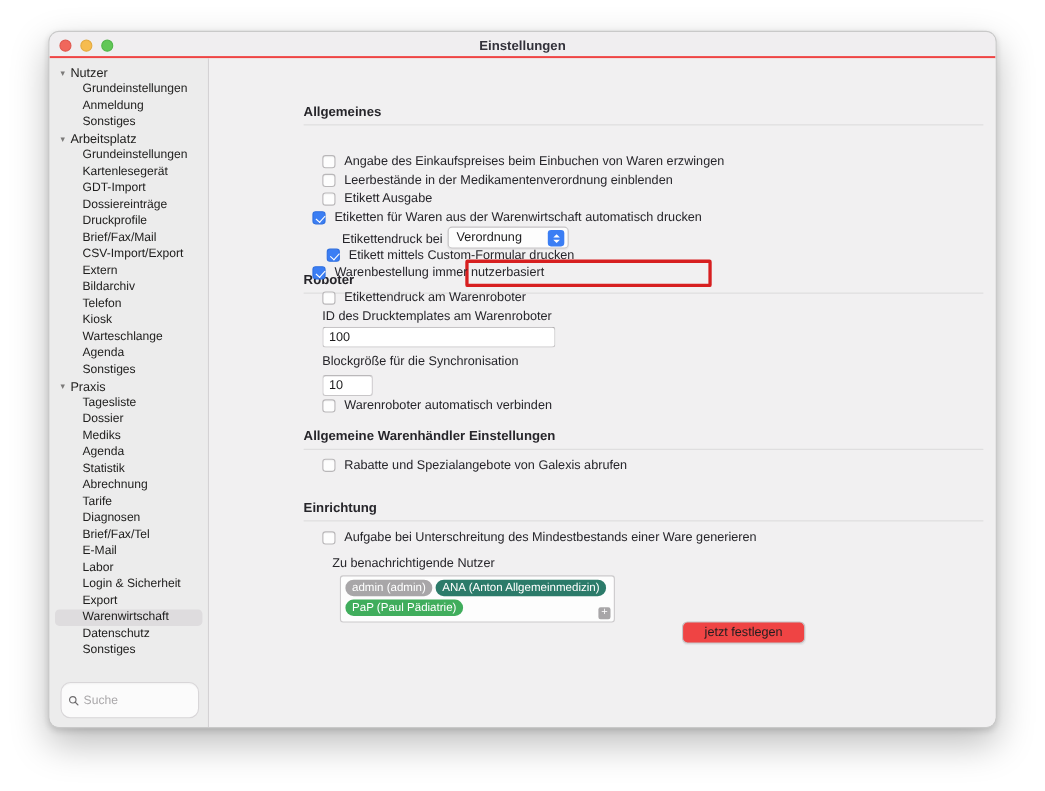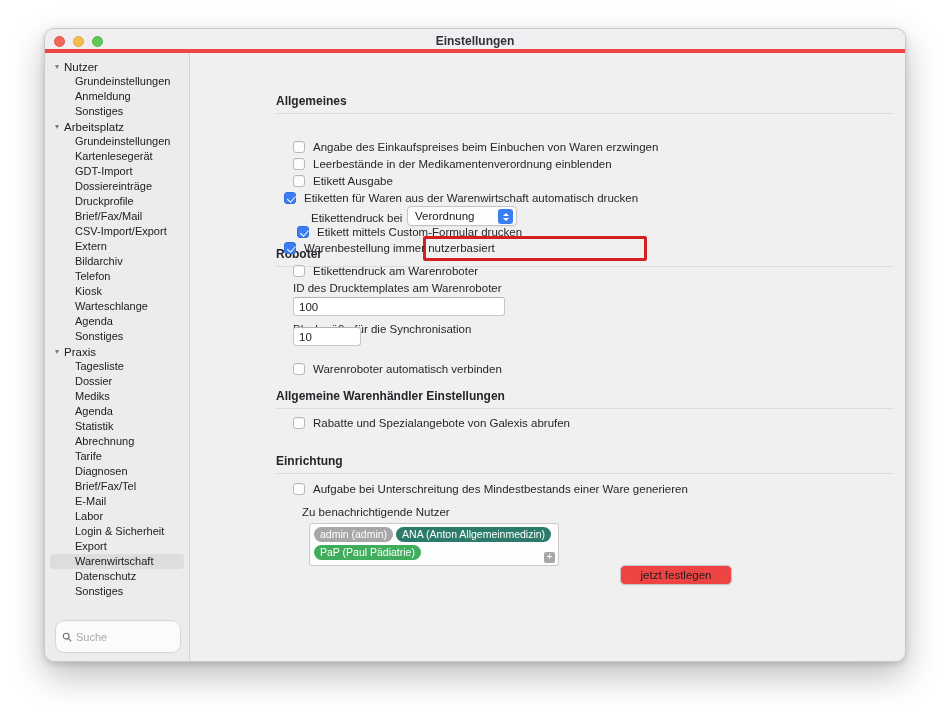--- a/index.html
+++ b/index.html
@@ -22,21 +22,21 @@
     box-shadow: 0 14px 34px rgba(0,0,0,0.26), 0 2px 6px rgba(0,0,0,0.14);
     overflow: hidden;
     border: 1px solid #c9c9c9;
   }
 
   
   #titlebar {
     position: absolute; left: 0; top: 0;
     width: 100%; height: 24px;
     background: #f0eef0;
-    border-bottom: 4px solid #ef4444;
+    border-bottom: 2px solid #ef4444;
   }
   #traffic { position: absolute; left: 9px; top: 7px; display: flex; gap: 8px; }
   .light { width: 11px; height: 11px; border-radius: 50%; }
   .light.close   { background: #f0675c; border: .5px solid #e0574e; }
   .light.min     { background: #f6bc4f; border: .5px solid #e4ab40; }
   .light.zoom    { background: #62c757; border: .5px solid #52b64a; }
   #window-title {
     position: absolute; left: 0; top: 0; width: 100%;
     line-height: 24px; text-align: center;
     font-size: 12px; font-weight: bold; color: #32313a;
@@ -376,21 +376,21 @@
 
       <div class="row" style="left:103px; top:212px">
         <span class="cb"></span>
         <span class="cb-label">Etikettendruck am Warenroboter</span>
       </div>
 
       <div class="plain-label" style="left:103px; top:229px">ID des Drucktemplates am Warenroboter</div>
       <div class="tfield" style="left:103px; top:244px; width:212px">100</div>
 
       <div class="plain-label" style="left:103px; top:270px">Blockgröße für die Synchronisation</div>
-      <div class="tfield" style="left:103px; top:274px; width:68px">10</div>
+      <div class="tfield" style="left:103px; top:288px; width:46px">10</div>
 
       <div class="row" style="left:103px; top:310px">
         <span class="cb"></span>
         <span class="cb-label">Warenroboter automatisch verbinden</span>
       </div>
 
       <div class="section-head" style="top:336px">Allgemeine Warenhändler Einstellungen</div>
       <div class="section-rule" style="top:355px"></div>
 
       <div class="row" style="left:103px; top:364px">

